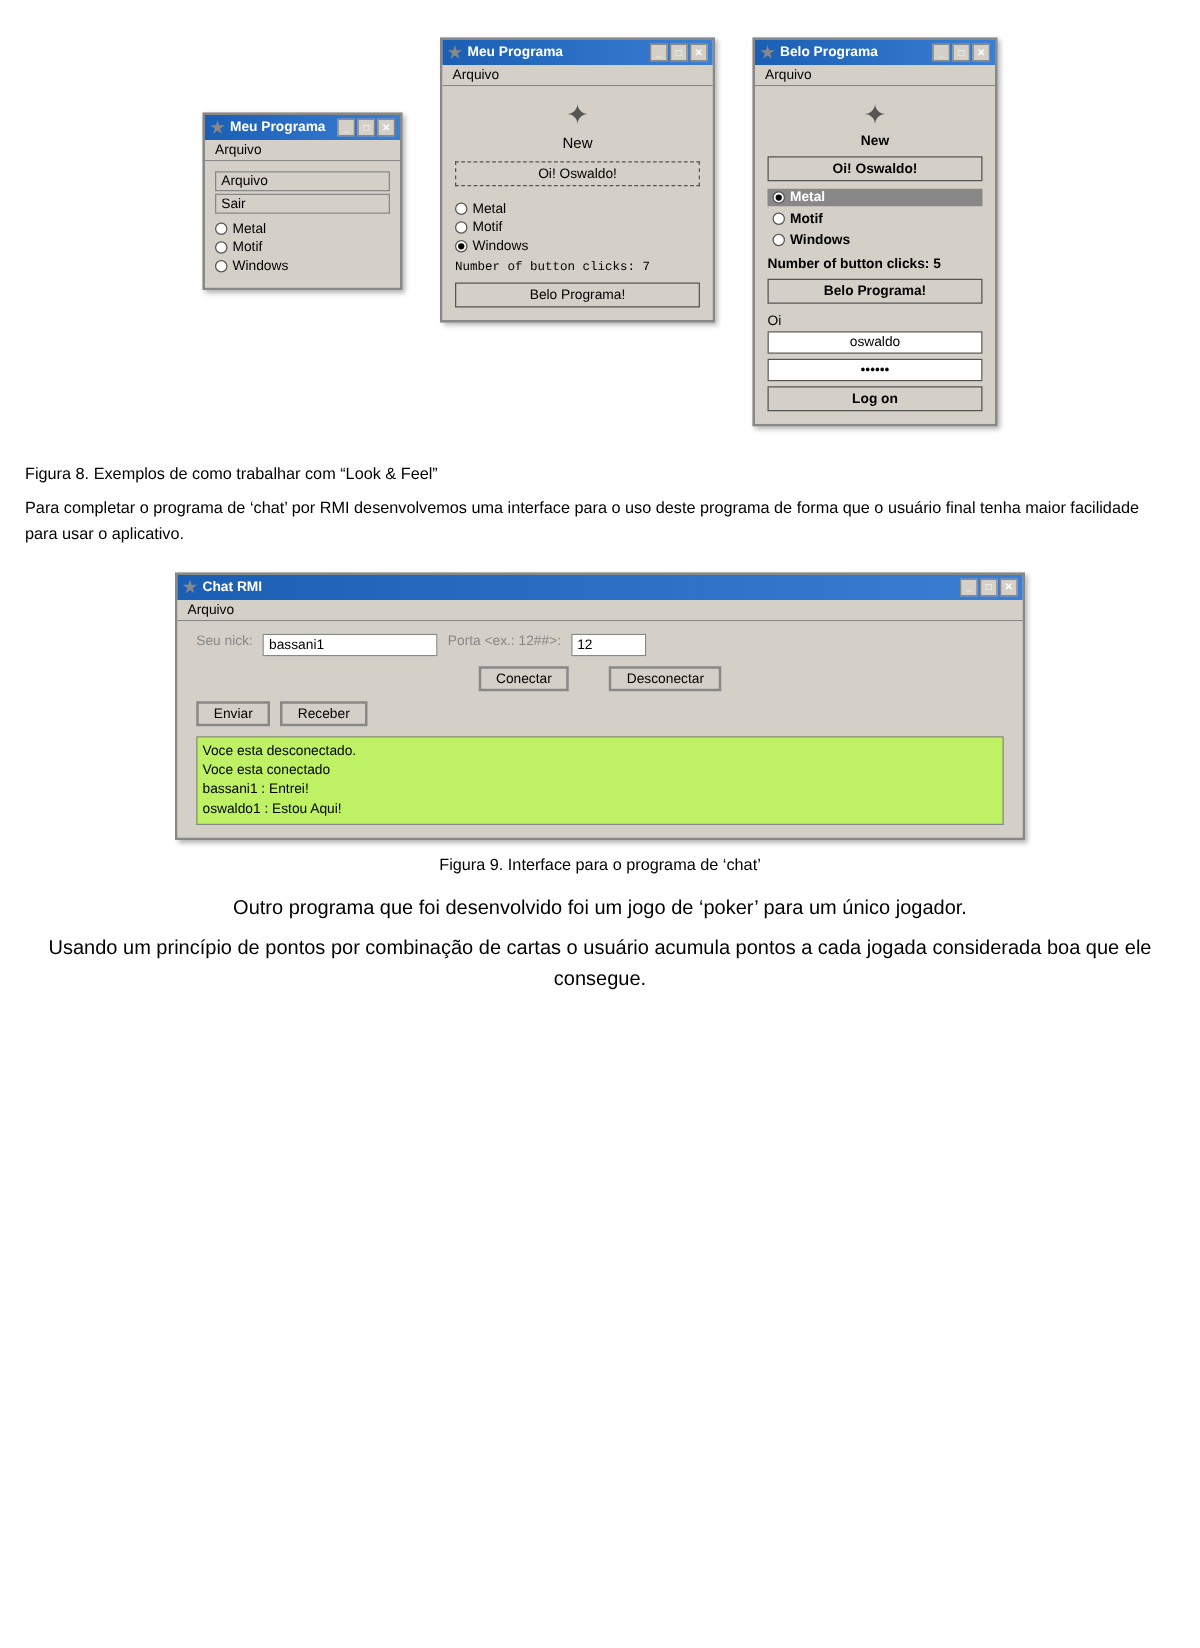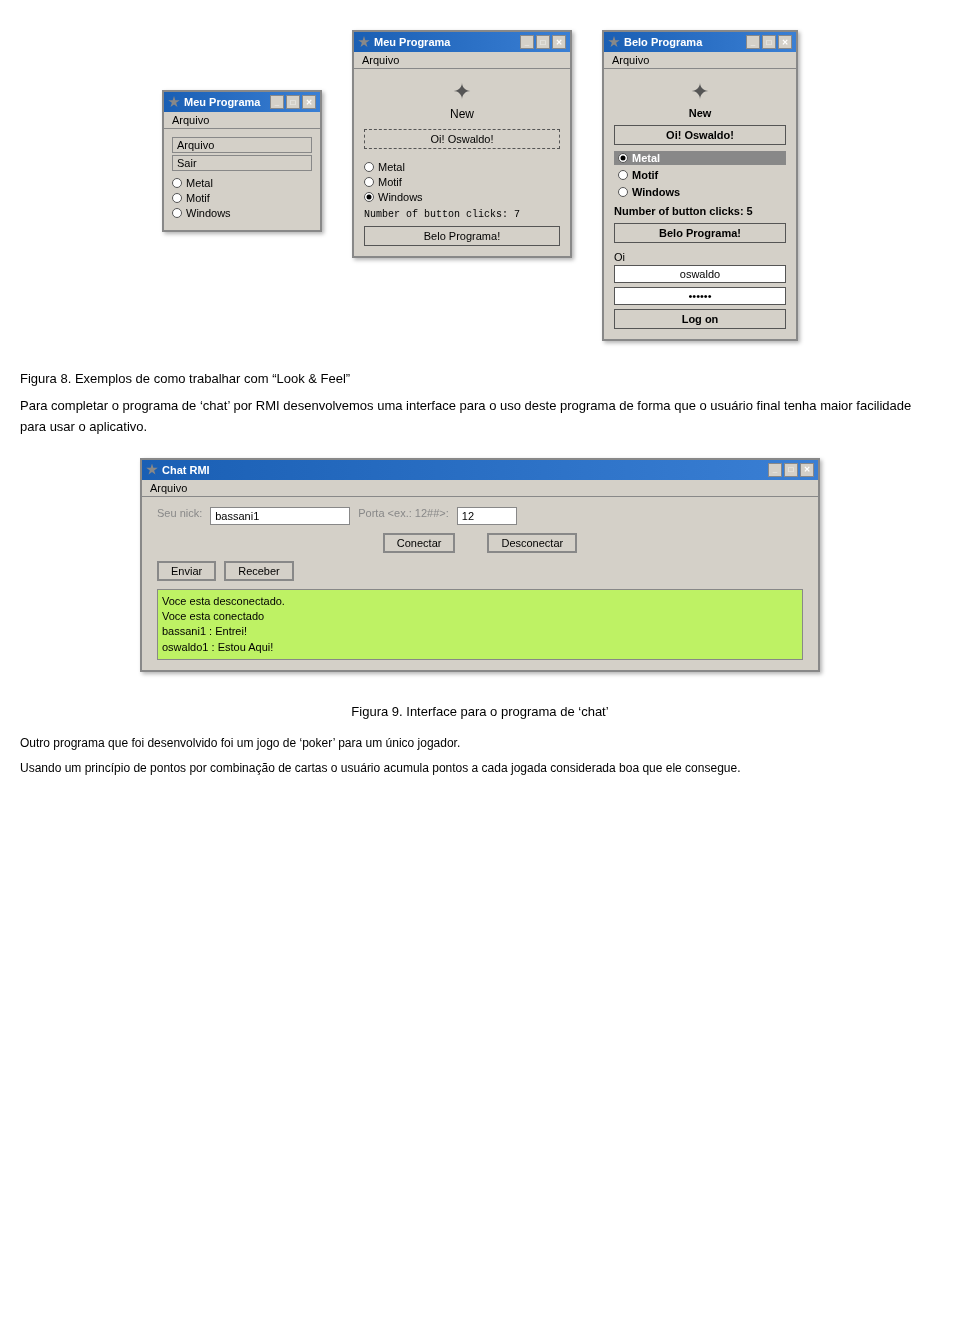--- a/index.html
+++ b/index.html
@@ -264,21 +264,21 @@
       font-size: 13px;
       line-height: 1.6;
       margin-bottom: 20px;
       text-align: left;
     }
 
     
     .chat-rmi-container {
       display: flex;
       justify-content: center;
-      margin-bottom: 32px;
+      margin-bottom: 12px;
     }
     .win-chat {
       width: 680px;
     }
     .win-chat .win-body {
       padding: 10px 15px;
     }
     .chat-form-row {
       display: flex;
       align-items: flex-start;
@@ -318,23 +318,23 @@
 
     
     .figure9-caption {
       text-align: center;
       font-size: 13px;
       margin-bottom: 15px;
     }
 
     
     .bottom-text {
-      font-size: 12px;
+      font-size: 16px;
       line-height: 1.6;
-      text-align: left;
+      text-align: center;
     }
 
     
     .title-icon {
       width: 12px;
       height: 12px;
       background: #888;
       display: inline-block;
       clip-path: polygon(50% 0%, 61% 35%, 98% 35%, 68% 57%, 79% 91%, 50% 70%, 21% 91%, 32% 57%, 2% 35%, 39% 35%);
     }

